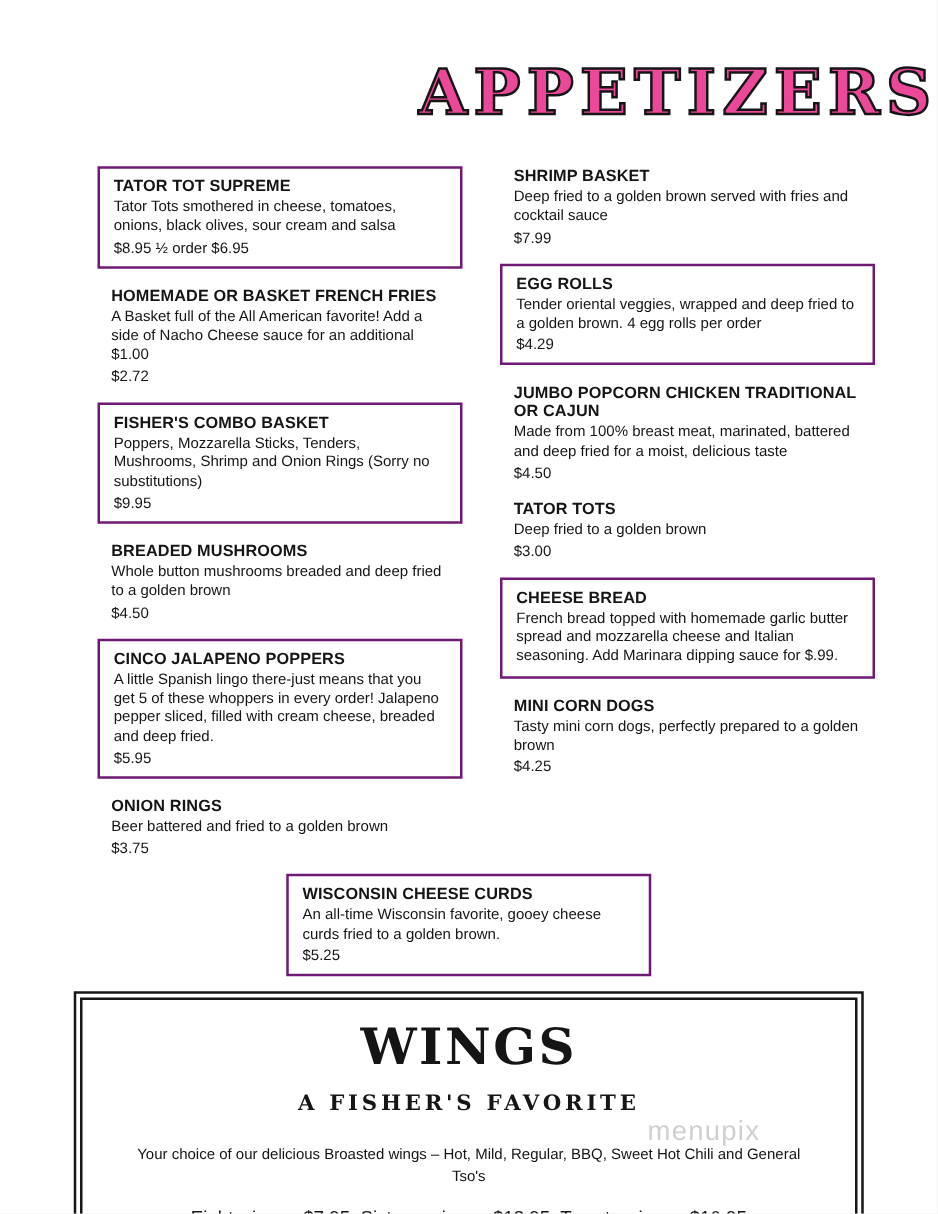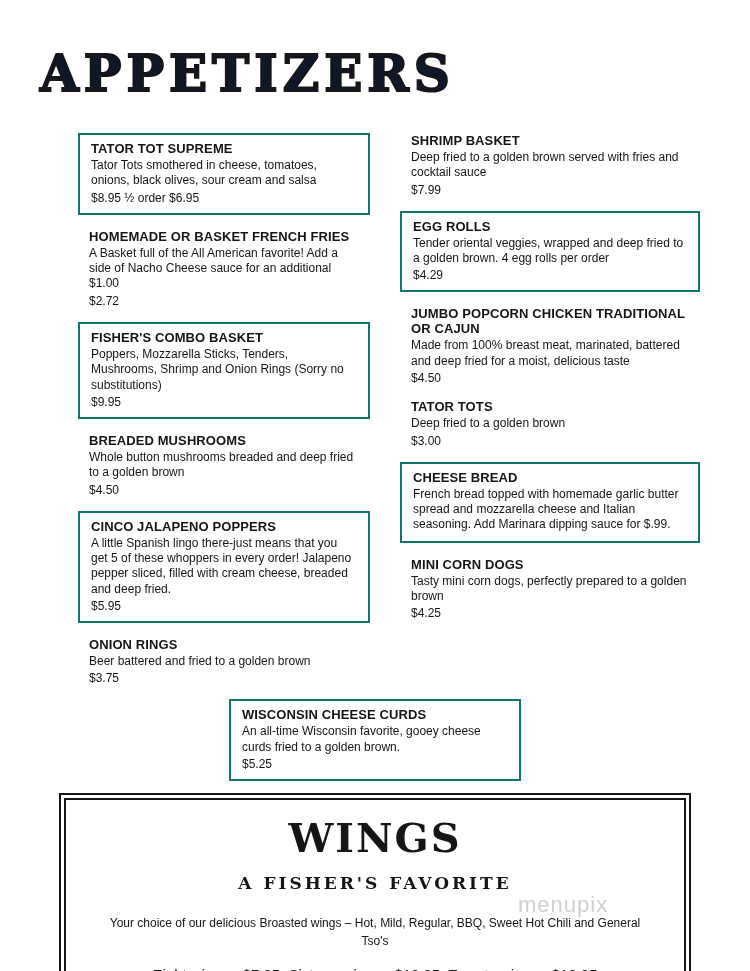--- a/index.html
+++ b/index.html
@@ -15,45 +15,44 @@
     margin: 0 auto;
     background: #ffffff;
     position: relative;
     overflow: hidden;
     font-family: "Liberation Sans", sans-serif;
     color: #151515;
   }
 
   .page-title {
     margin-top: 44px;
-    text-align: left;
+    text-align: right;
     font-family: "DejaVu Serif", serif;
     font-weight: bold;
     font-size: 50px;
     letter-spacing: 5px;
-    color: #0f172a;
-    padding-left: 40px;
+    color: #ec4899;
     -webkit-text-stroke: 2px #151515;
   }
 
   .columns {
     display: flex;
     justify-content: space-between;
     margin: 30px 50px 0 78px;
   }
   .col { display: flex; flex-direction: column; }
   .col-left  { width: 292px; }
   .col-right { width: 300px; }
 
   .item {
     margin-bottom: 14px;
     padding: 0 11px;
   }
   .item.boxed {
-    border: 2px solid #0f766e;
+    border: 2px solid #701a75;
     padding: 6px 11px 8px 11px;
   }
   .item-name {
     font-size: 13px;
     font-weight: bold;
     letter-spacing: 0.1px;
     margin-bottom: 2px;
   }
   .item-desc {
     font-size: 12px;

